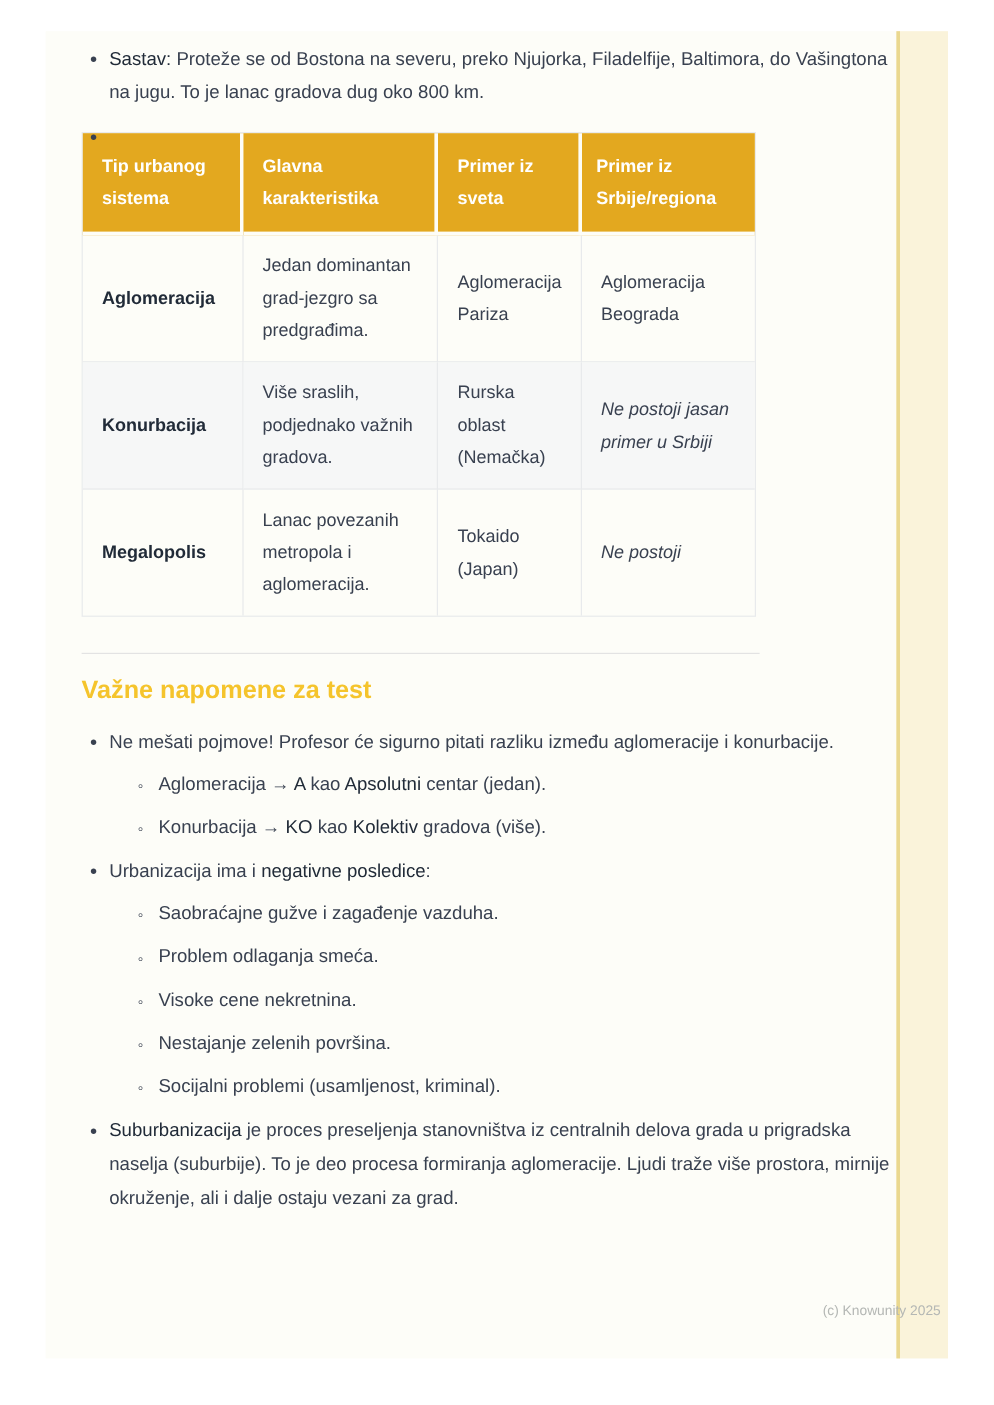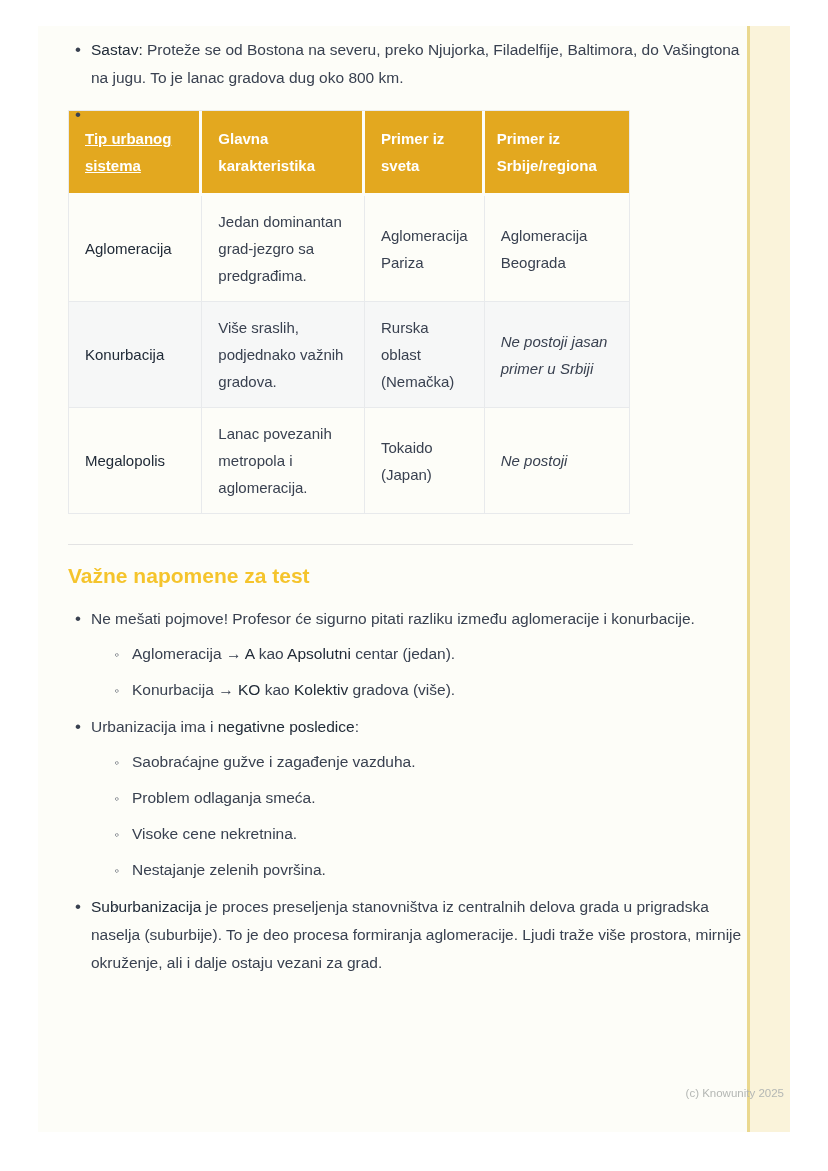--- a/index.html
+++ b/index.html
@@ -53,21 +53,21 @@
   table.doc-table td{
     padding:12px 16px;vertical-align:middle;
     border-right:1px solid var(--table_border);
     border-bottom:1px solid var(--table_border);
     color:var(--body_text);
     height:81px;
   }
   table.doc-table td:last-child{border-right:none;}
   table.doc-table tr:last-child td{border-bottom:none;}
   table.doc-table tr:nth-child(even) td{background:var(--row_stripe);}
-  table.doc-table td.c0{font-weight:normal;color:var(--bold_text);}
+  table.doc-table td.c0{font-weight:bold;color:var(--bold_text);}
   
   hr.doc-divider{
     border:none;border-top:1px solid var(--divider);
     width:565px;margin:30px 0 0 0;
   }
   h2.doc-heading{
     margin:17px 0 15px 0;font-size:21px;line-height:28px;
     color:var(--heading);font-weight:bold;
   }
   .watermark{
@@ -84,21 +84,21 @@
 
   <div class="content">
     <ul class="doc-list">
         <li class="doc-li"><span class="marker lvl1">•</span><span><span class="b">Sastav:</span><span> Proteže se od Bostona na severu, preko Njujorka, Filadelfije, Baltimora, do Vašingtona na jugu. To je lanac gradova dug oko 800 km.</span></span></li>
         <li class="doc-li"><span class="marker lvl1">•</span></li>
       </ul>
 
     <table class="doc-table">
       <thead>
         <tr>
-            <th style="width: 24%; text-decoration: underline;">Tip urbanog sistema</th>
+            <th style="width: 24%;">Tip urbanog sistema</th>
             <th style="width: 29.5%;">Glavna karakteristika</th>
             <th style="width: 20.5%;">Primer iz sveta</th>
             <th style="width: 26%;">Primer iz Srbije/regiona</th>
           </tr>
       </thead>
       <tbody>
           <tr>
             <td class="c0">Aglomeracija</td>
             <td>Jedan dominantan grad-jezgro sa predgrađima.</td>
             <td>Aglomeracija Pariza</td>
@@ -126,20 +126,20 @@
     <ul class="doc-list">
         <li class="doc-li"><span class="marker lvl1">•</span><span><span>Ne mešati pojmove! Profesor će sigurno pitati razliku između aglomeracije i konurbacije.</span></span><ul class="sub-list">
             <li class="sub-li doc-li"><span class="marker lvl2">◦</span><span><span>Aglomeracija → </span><span class="b">A</span><span> kao </span><span class="b">Apsolutni</span><span> centar (jedan).</span></span></li>
             <li class="sub-li doc-li"><span class="marker lvl2">◦</span><span><span>Konurbacija → </span><span class="b">KO</span><span> kao </span><span class="b">Kolektiv</span><span> gradova (više).</span></span></li>
           </ul></li>
         <li class="doc-li"><span class="marker lvl1">•</span><span><span>Urbanizacija ima i </span><span class="b">negativne posledice</span><span>:</span></span><ul class="sub-list">
             <li class="sub-li doc-li"><span class="marker lvl2">◦</span><span><span>Saobraćajne gužve i zagađenje vazduha.</span></span></li>
             <li class="sub-li doc-li"><span class="marker lvl2">◦</span><span><span>Problem odlaganja smeća.</span></span></li>
             <li class="sub-li doc-li"><span class="marker lvl2">◦</span><span><span>Visoke cene nekretnina.</span></span></li>
             <li class="sub-li doc-li"><span class="marker lvl2">◦</span><span><span>Nestajanje zelenih površina.</span></span></li>
-            <li class="sub-li doc-li"><span class="marker lvl2">◦</span></li>
+            <li class="sub-li doc-li"><span class="marker lvl2">◦</span><span><span>Socijalni problemi (usamljenost, kriminal).</span></span></li>
           </ul></li>
         <li class="doc-li"><span class="marker lvl1">•</span><span><span class="b">Suburbanizacija</span><span> je proces preseljenja stanovništva iz centralnih delova grada u prigradska naselja (suburbije). To je deo procesa formiranja aglomeracije. Ljudi traže više prostora, mirnije okruženje, ali i dalje ostaju vezani za grad.</span></span></li>
       </ul>
   </div>
 
   <div class="watermark">(c) Knowunity 2025</div>
 </div>
 
 </body></html>

